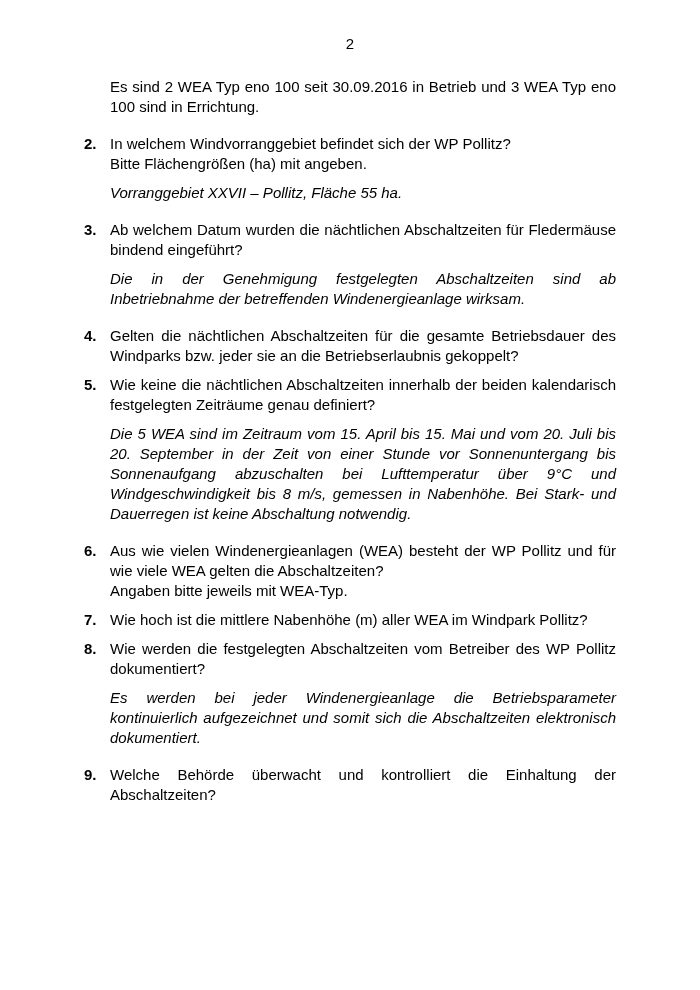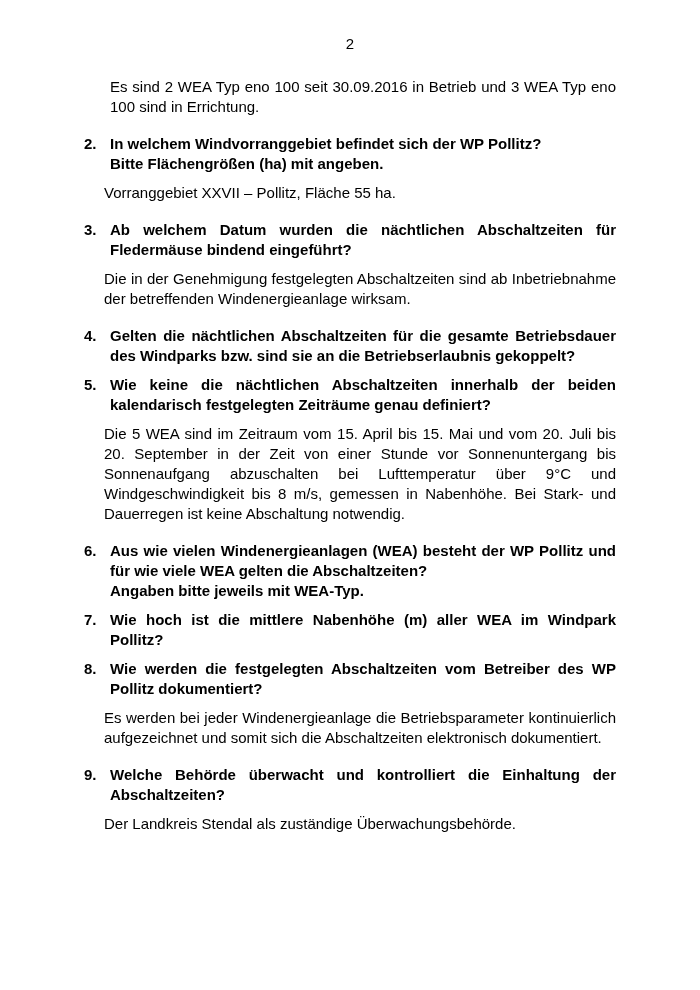--- a/index.html
+++ b/index.html
@@ -33,29 +33,30 @@
     display: flex;
     margin-bottom: 9px;
   }
   .item .num {
     flex: 0 0 26px;
     width: 26px;
     font-weight: bold;
   }
   .item .q {
     flex: 1;
-    font-weight: bold;
+    font-weight: normal;
     text-align: justify;
     white-space: pre-line;
   }
   .answer {
-    margin-left: 20px;
+    margin-left: 26px;
     margin-bottom: 17px;
     text-align: justify;
     white-space: pre-line;
+    font-style: italic;
   }
 </style>
 </head>
 <body>
 
 <div class="page">
 
   <div class="pageno">2</div>
 
   <div class="intro">Es sind 2 WEA Typ eno 100 seit 30.09.2016 in Betrieb und 3 WEA Typ eno 100 sind in Errichtung.</div>
@@ -68,21 +69,21 @@
   <div class="answer">Vorranggebiet XXVII – Pollitz, Fläche 55 ha.</div>
 
   <div class="item">
     <div class="num">3.</div>
     <div class="q">Ab welchem Datum wurden die nächtlichen Abschaltzeiten für Fledermäuse bindend eingeführt?</div>
   </div>
   <div class="answer">Die in der Genehmigung festgelegten Abschaltzeiten sind ab Inbetriebnahme der betreffenden Windenergieanlage wirksam.</div>
 
   <div class="item">
     <div class="num">4.</div>
-    <div class="q">Gelten die nächtlichen Abschaltzeiten für die gesamte Betriebsdauer des Windparks bzw. sind sie an die Betriebserlaubnis gekoppelt?</div>
+    <div class="q">Gelten die nächtlichen Abschaltzeiten für die gesamte Betriebsdauer des Windparks bzw. jeder sie an die Betriebserlaubnis gekoppelt?</div>
   </div>
 
   <div class="item">
     <div class="num">5.</div>
     <div class="q">Wie keine die nächtlichen Abschaltzeiten innerhalb der beiden kalendarisch festgelegten Zeiträume genau definiert?</div>
   </div>
   <div class="answer">Die 5 WEA sind im Zeitraum vom 15. April bis 15. Mai und vom 20. Juli bis 20. September in der Zeit von einer Stunde vor Sonnenuntergang bis Sonnenaufgang abzuschalten bei Lufttemperatur über 9°C und Windgeschwindigkeit bis 8 m/s, gemessen in Nabenhöhe. Bei Stark- und Dauerregen ist keine Abschaltung notwendig.</div>
 
   <div class="item">
     <div class="num">6.</div>
@@ -98,15 +99,14 @@
   <div class="item">
     <div class="num">8.</div>
     <div class="q">Wie werden die festgelegten Abschaltzeiten vom Betreiber des WP Pollitz dokumentiert?</div>
   </div>
   <div class="answer">Es werden bei jeder Windenergieanlage die Betriebsparameter kontinuierlich aufgezeichnet und somit sich die Abschaltzeiten elektronisch dokumentiert.</div>
 
   <div class="item">
     <div class="num">9.</div>
     <div class="q">Welche Behörde überwacht und kontrolliert die Einhaltung der Abschaltzeiten?</div>
   </div>
-  <div class="answer">Der Landkreis Stendal als zuständige Überwachungsbehörde.</div>
 
 </div>
 
 </body></html>

